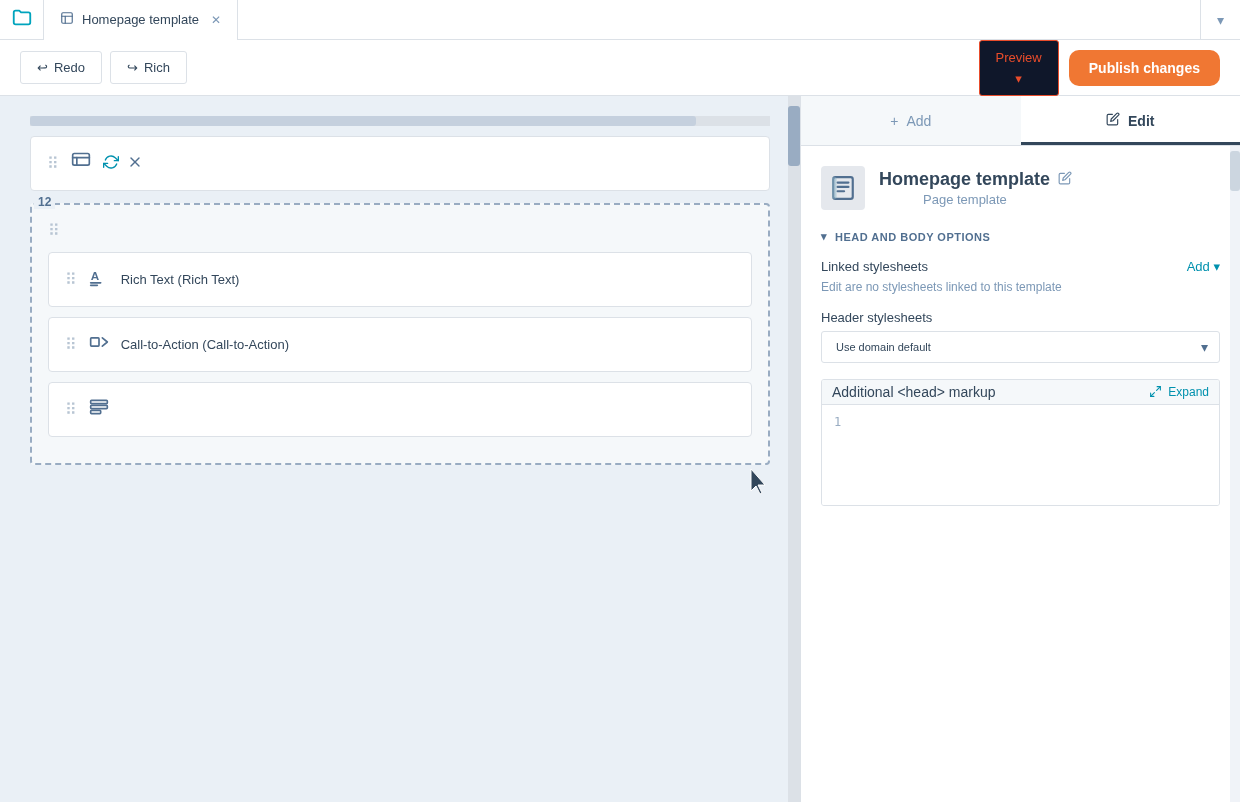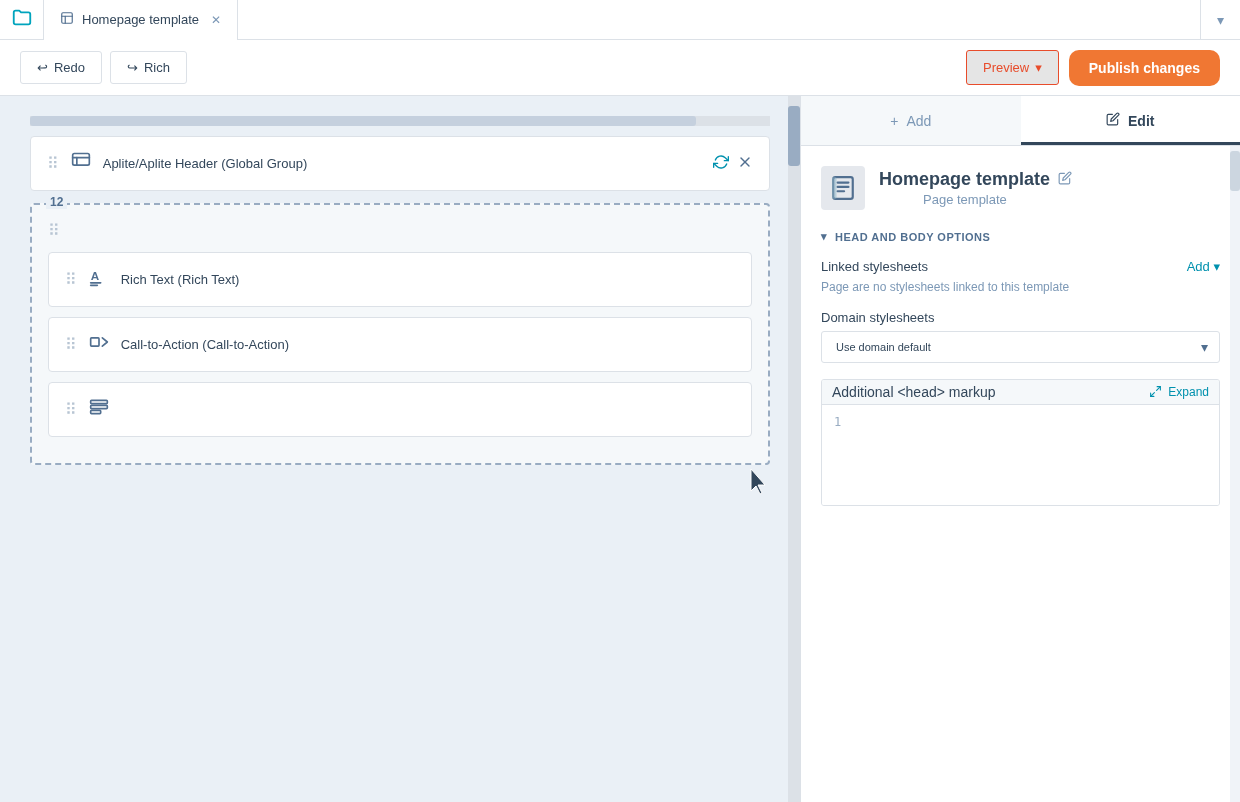--- a/index.html
+++ b/index.html
@@ -80,29 +80,30 @@
       border: 1px solid #dce1e7;
       border-radius: 3px;
       background: #fff;
       color: #33475b;
       font-size: 13px;
       cursor: pointer;
     }
     .btn-preview {
       border: 1px solid #e84c2b;
       color: #e84c2b;
-      background: #e5e5e5;
+      background: #0f172a;
       border-radius: 3px;
       padding: 9px 16px;
       font-size: 13px;
       font-weight: 500;
       cursor: pointer;
       display: flex;
       align-items: center;
       gap: 6px;
+      flex-direction: column;
     }
     .btn-publish {
       background: #f07733;
       color: #fff;
       border: none;
       border-radius: 10px;
       padding: 10px 20px;
       font-size: 14px;
       font-weight: 600;
       cursor: pointer;
@@ -185,21 +186,21 @@
       border: 2px dashed #99acc2;
       border-radius: 4px;
       padding: 16px;
       background: #f5f8fa;
       position: relative;
       margin-bottom: 12px;
     }
     .group-number {
       position: absolute;
       top: -10px;
-      left: 14px;
+      left: 2px;
       background: #eaf0f6;
       font-size: 12px;
       color: #516f90;
       padding: 0 4px;
       font-weight: 600;
     }
     .group-header {
       display: flex;
       align-items: center;
       gap: 10px;
@@ -503,21 +504,20 @@
 
       <div class="module-block" style="margin-top:10px;">
         <span class="drag-handle">⠿</span>
         <span class="module-icon">
           <svg width="20" height="20" viewBox="0 0 24 24" fill="none" stroke="#516f90" stroke-width="2" stroke-linecap="round" stroke-linejoin="round">
             <rect x="2" y="3" width="20" height="14" rx="2"></rect>
             <line x1="2" y1="8" x2="22" y2="8"></line>
             <line x1="7" y1="8" x2="7" y2="17"></line>
           </svg>
         </span>
-        <span class="module-label">Aplite/Aplite Header (Global Group)</span>
         <div class="module-actions">
           <span title="Sync">
             <svg width="16" height="16" viewBox="0 0 24 24" fill="none" stroke="#0091ae" stroke-width="2" stroke-linecap="round" stroke-linejoin="round">
               <path d="M23 4v6h-6"></path>
               <path d="M1 20v-6h6"></path>
               <path d="M3.51 9a9 9 0 0114.85-3.36L23 10"></path>
               <path d="M1 14l4.64 4.36A9 9 0 0020.49 15"></path>
             </svg>
           </span>
           <span title="Delete">
@@ -633,25 +633,25 @@
         </div>
 
         <div class="field-row">
           <div class="field-label field-label-inline">
             <span>Linked stylesheets</span>
             <span class="field-add-link">
               <span>Add</span>
               <span> ▾</span>
             </span>
           </div>
-          <div class="field-hint">Page are no stylesheets linked to this template</div>
+          <div class="field-hint">Edit are no stylesheets linked to this template</div>
         </div>
 
         <div class="field-row">
-          <div class="field-label">Domain stylesheets</div>
+          <div class="field-label">Header stylesheets</div>
           <div class="select-wrapper">
             <div class="select-field">
               <span>Use domain default</span>
             </div>
             <span class="select-chevron">▾</span>
           </div>
         </div>
 
         <div class="field-row">
           <div class="code-area-wrapper">

